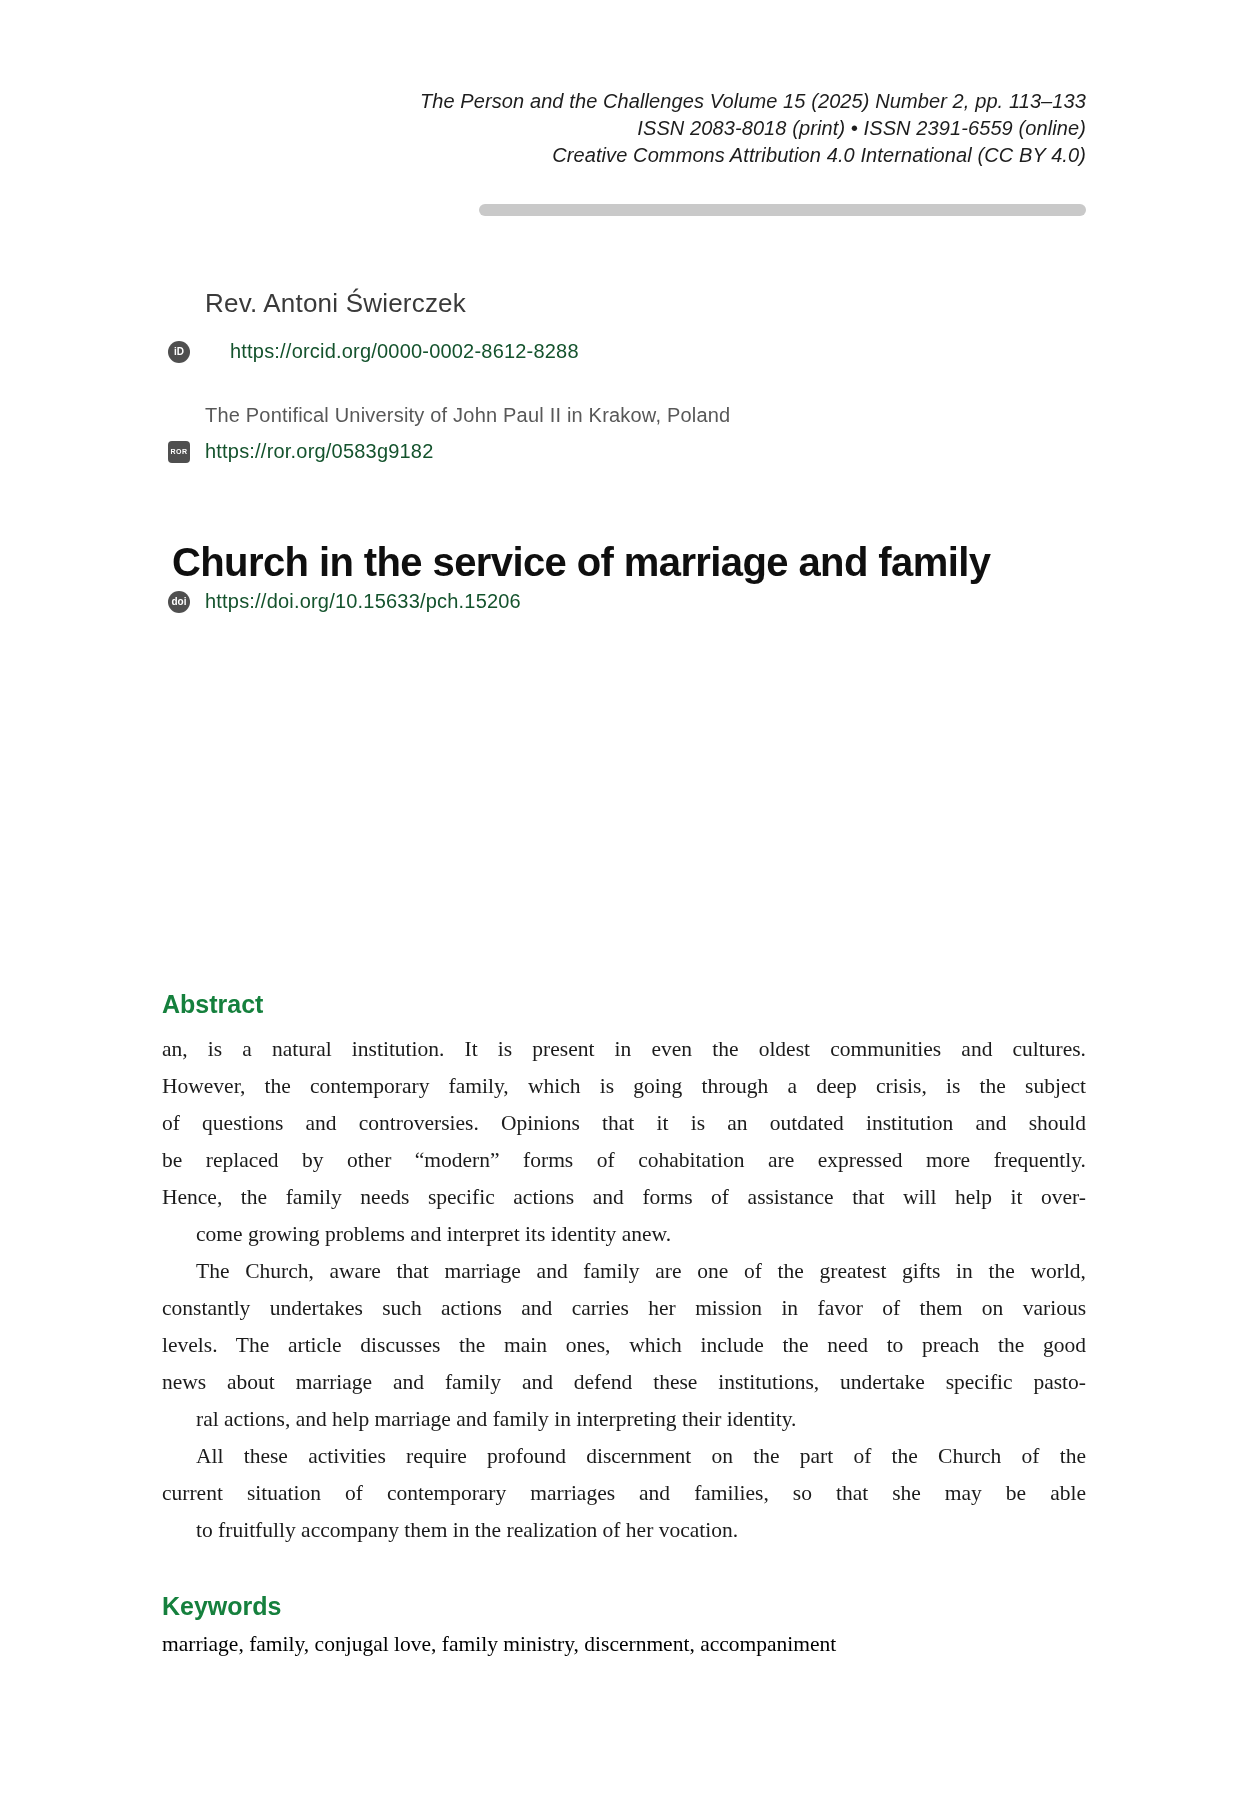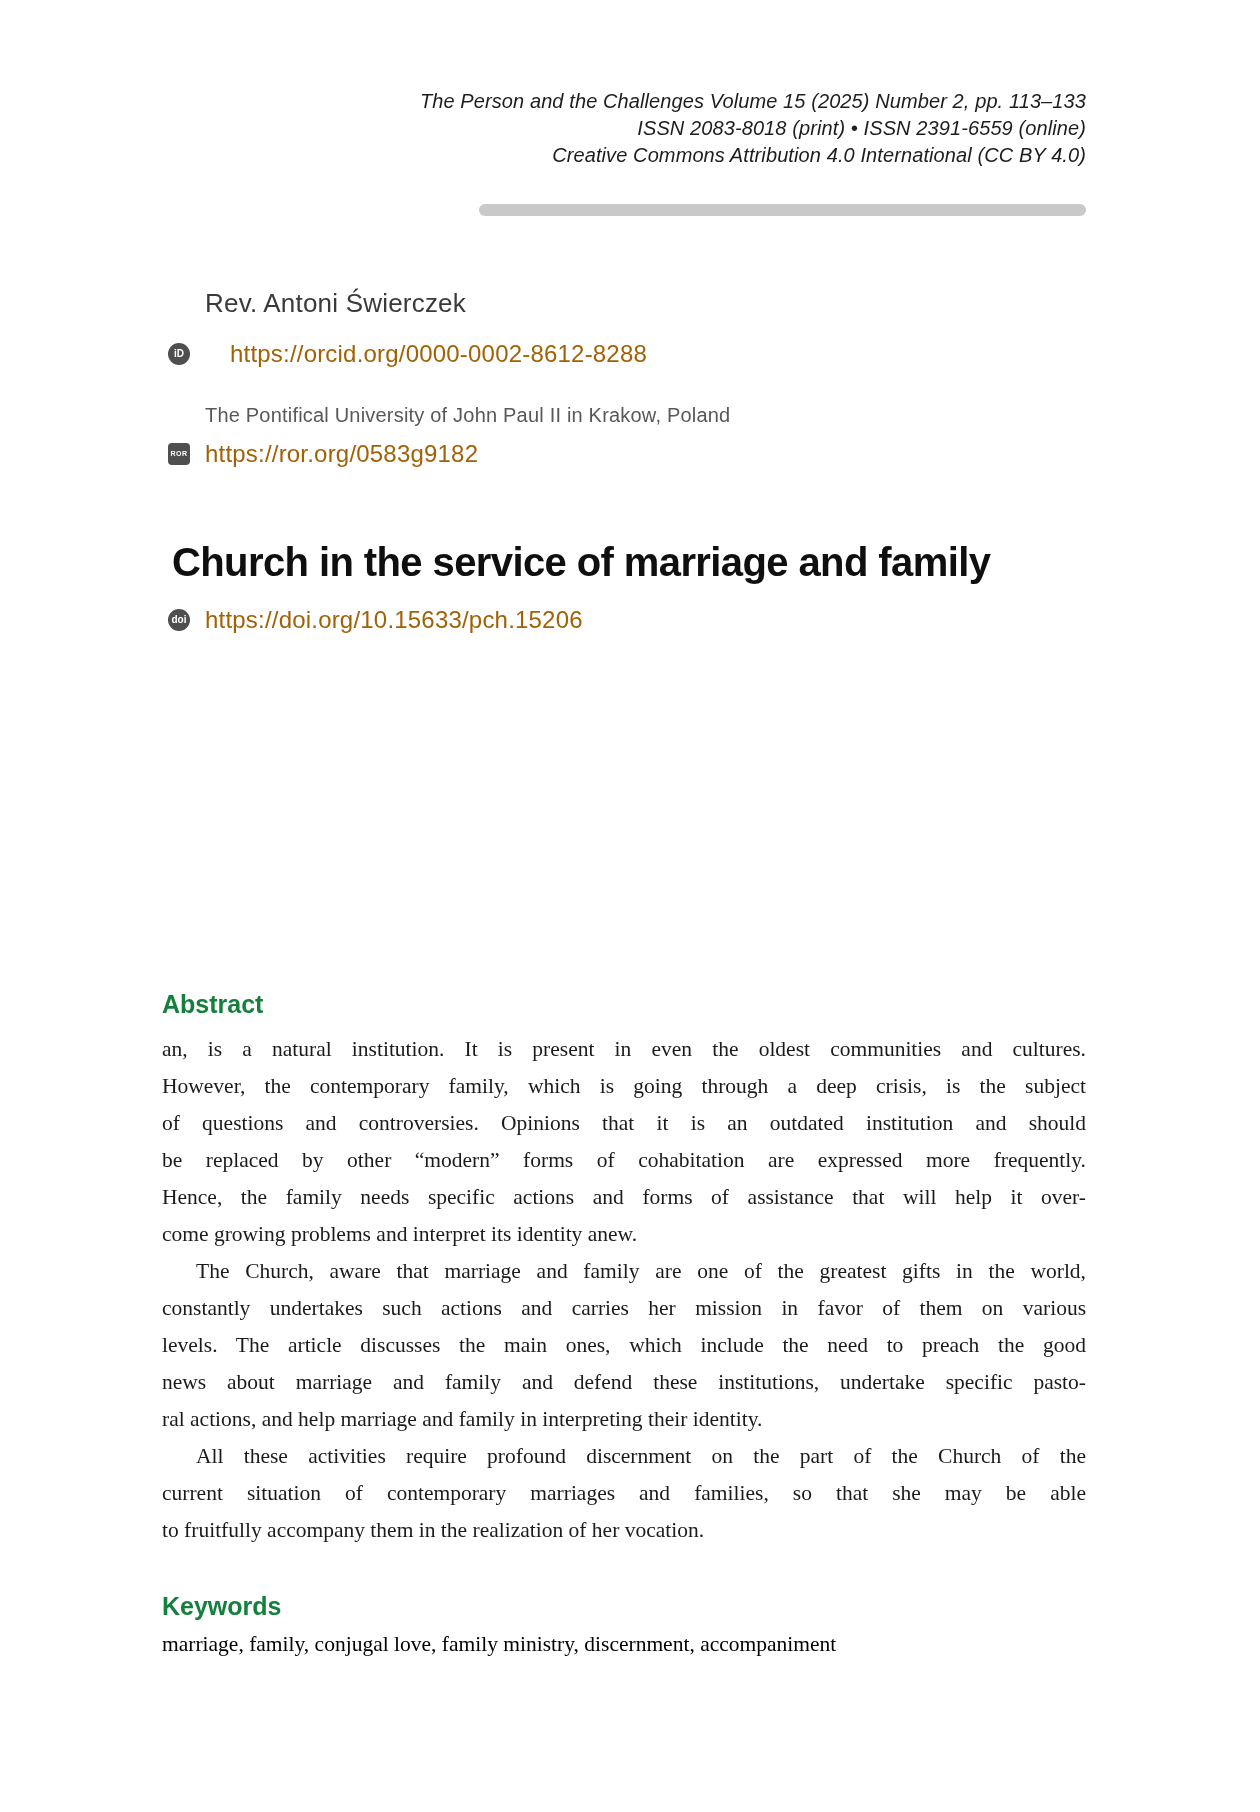--- a/index.html
+++ b/index.html
@@ -47,24 +47,24 @@
   }
   .id-row {
     position: absolute;
     left: 168px;
     display: flex;
     align-items: center;
     gap: 15px;
   }
   .orcid-row { top: 340px; gap: 40px; }
   .ror-row   { top: 440px; }
-  .doi-row   { top: 606px; }
+  .doi-row   { top: 590px; }
   .id-link {
-    font-size: 24px;
-    color: #a16207;
+    font-size: 20px;
+    color: #14532d;
     text-decoration: none;
     letter-spacing: 0.2px;
   }
   .affiliation {
     position: absolute;
     left: 205px;
     top: 404px;
     font-size: 20px;
     color: #585858;
     letter-spacing: 0.2px;
@@ -117,21 +117,21 @@
     font-size: 21.5px;
     line-height: 37px;
     color: #1b1b1b;
   }
   .jline {
     height: 37px;
     text-align: justify;
     text-align-last: justify;
     overflow: hidden;
   }
-  .jline.last { text-align-last: left; }
+  .jline.last { text-align-last: left; margin-left: 34px; }
   .jline.indent { padding-left: 34px; }
 
   .keywords-text {
     position: absolute;
     left: 162px;
     top: 1632px;
     width: 924px;
     font-family: "Liberation Serif", serif;
     font-size: 21.5px;
     color: #000000;

